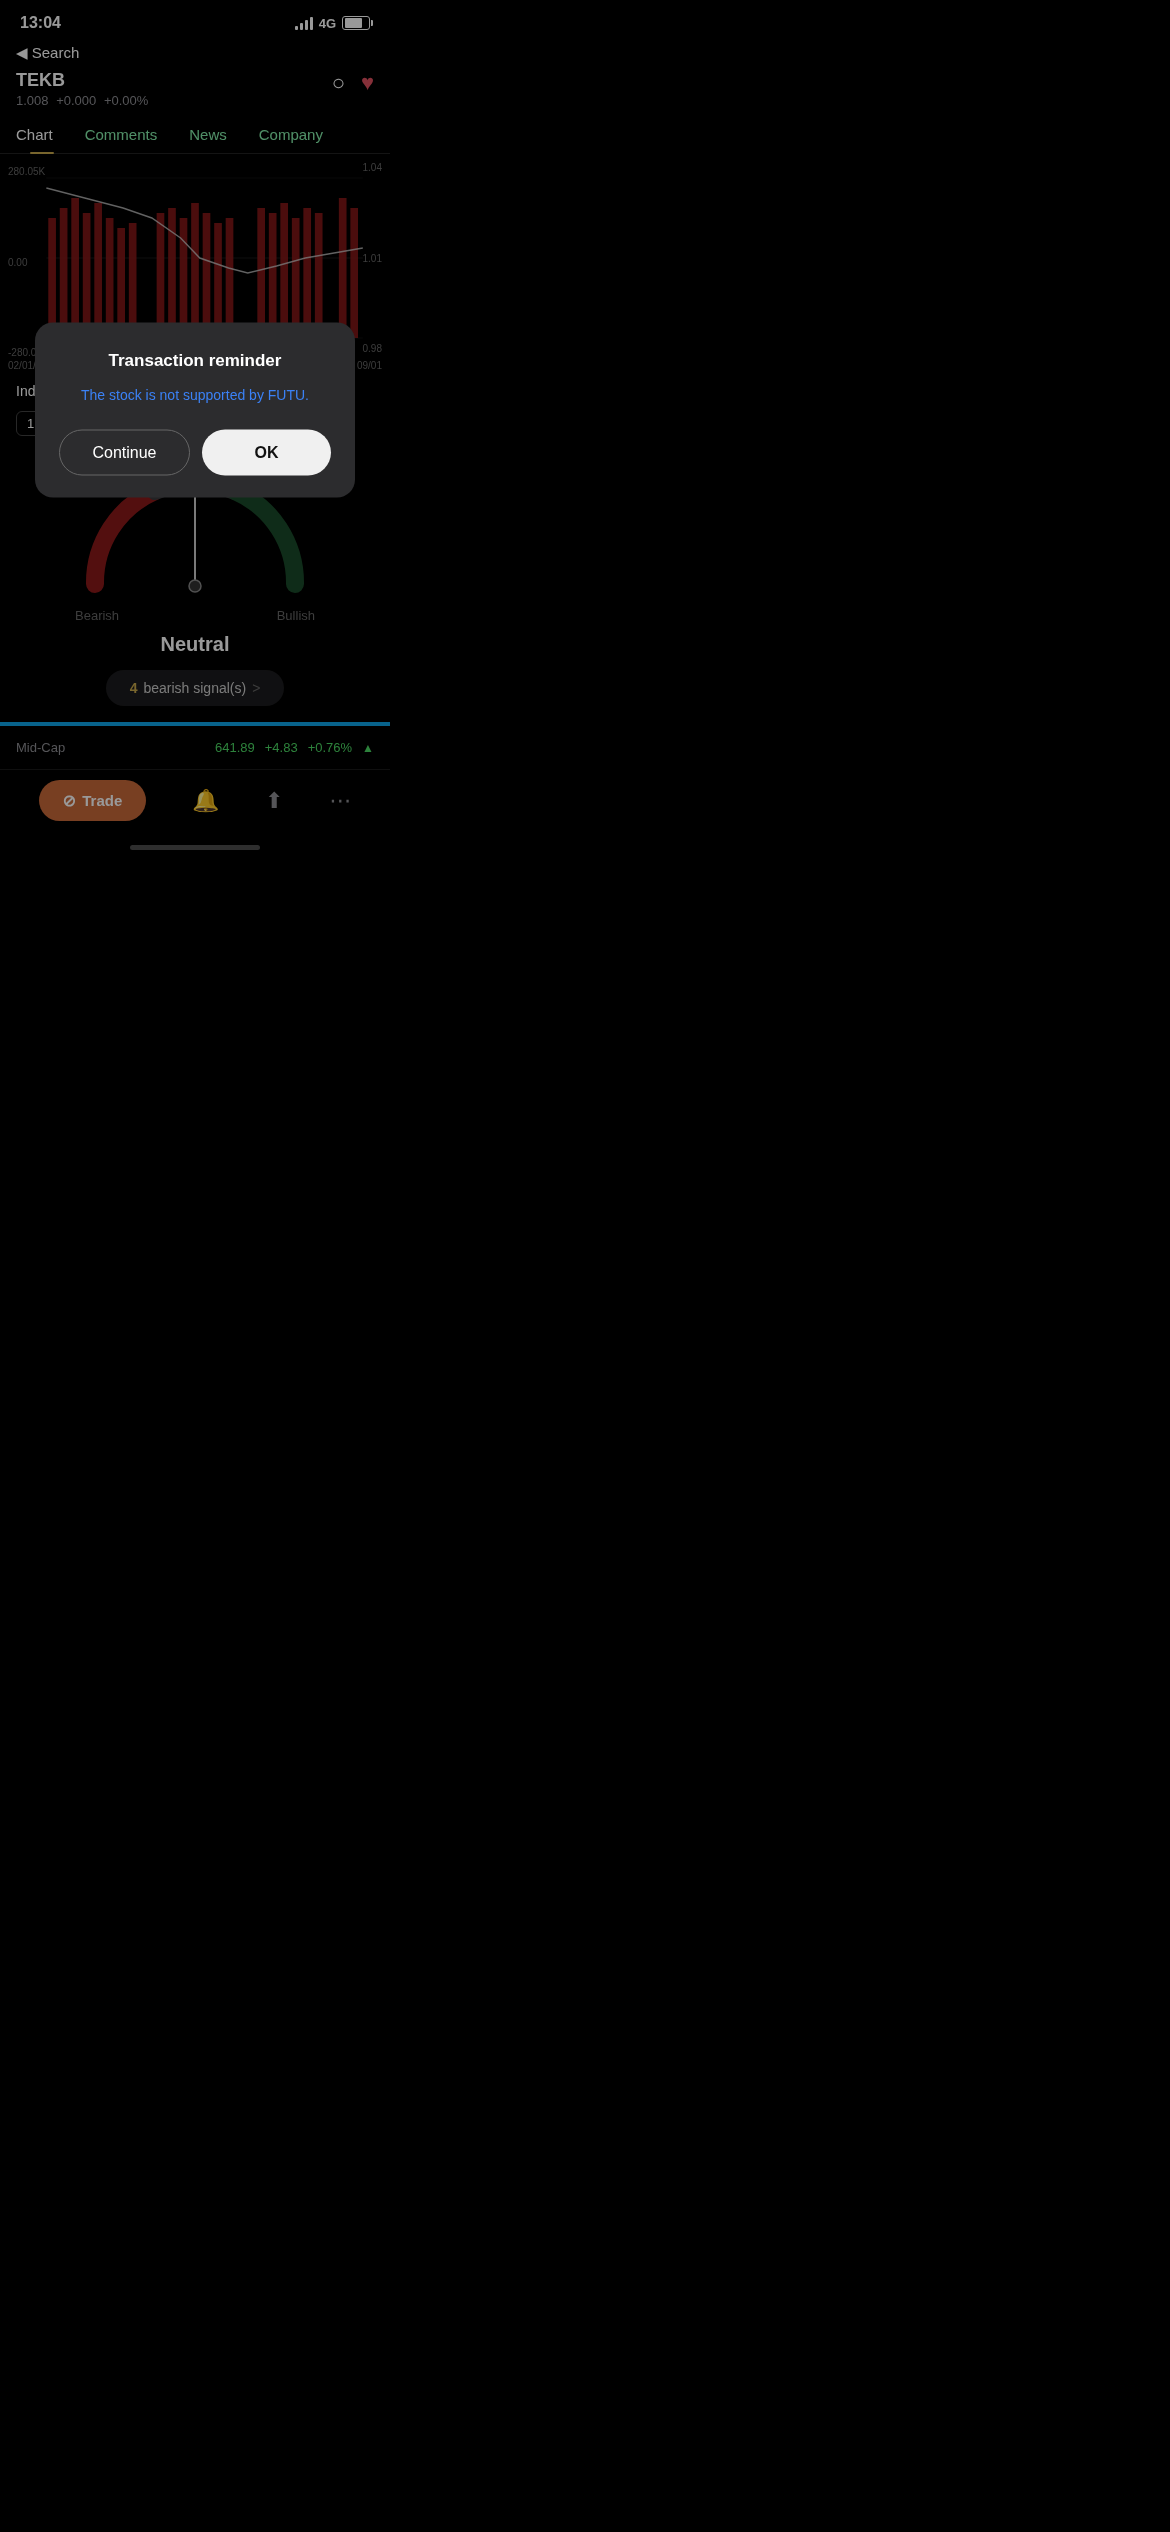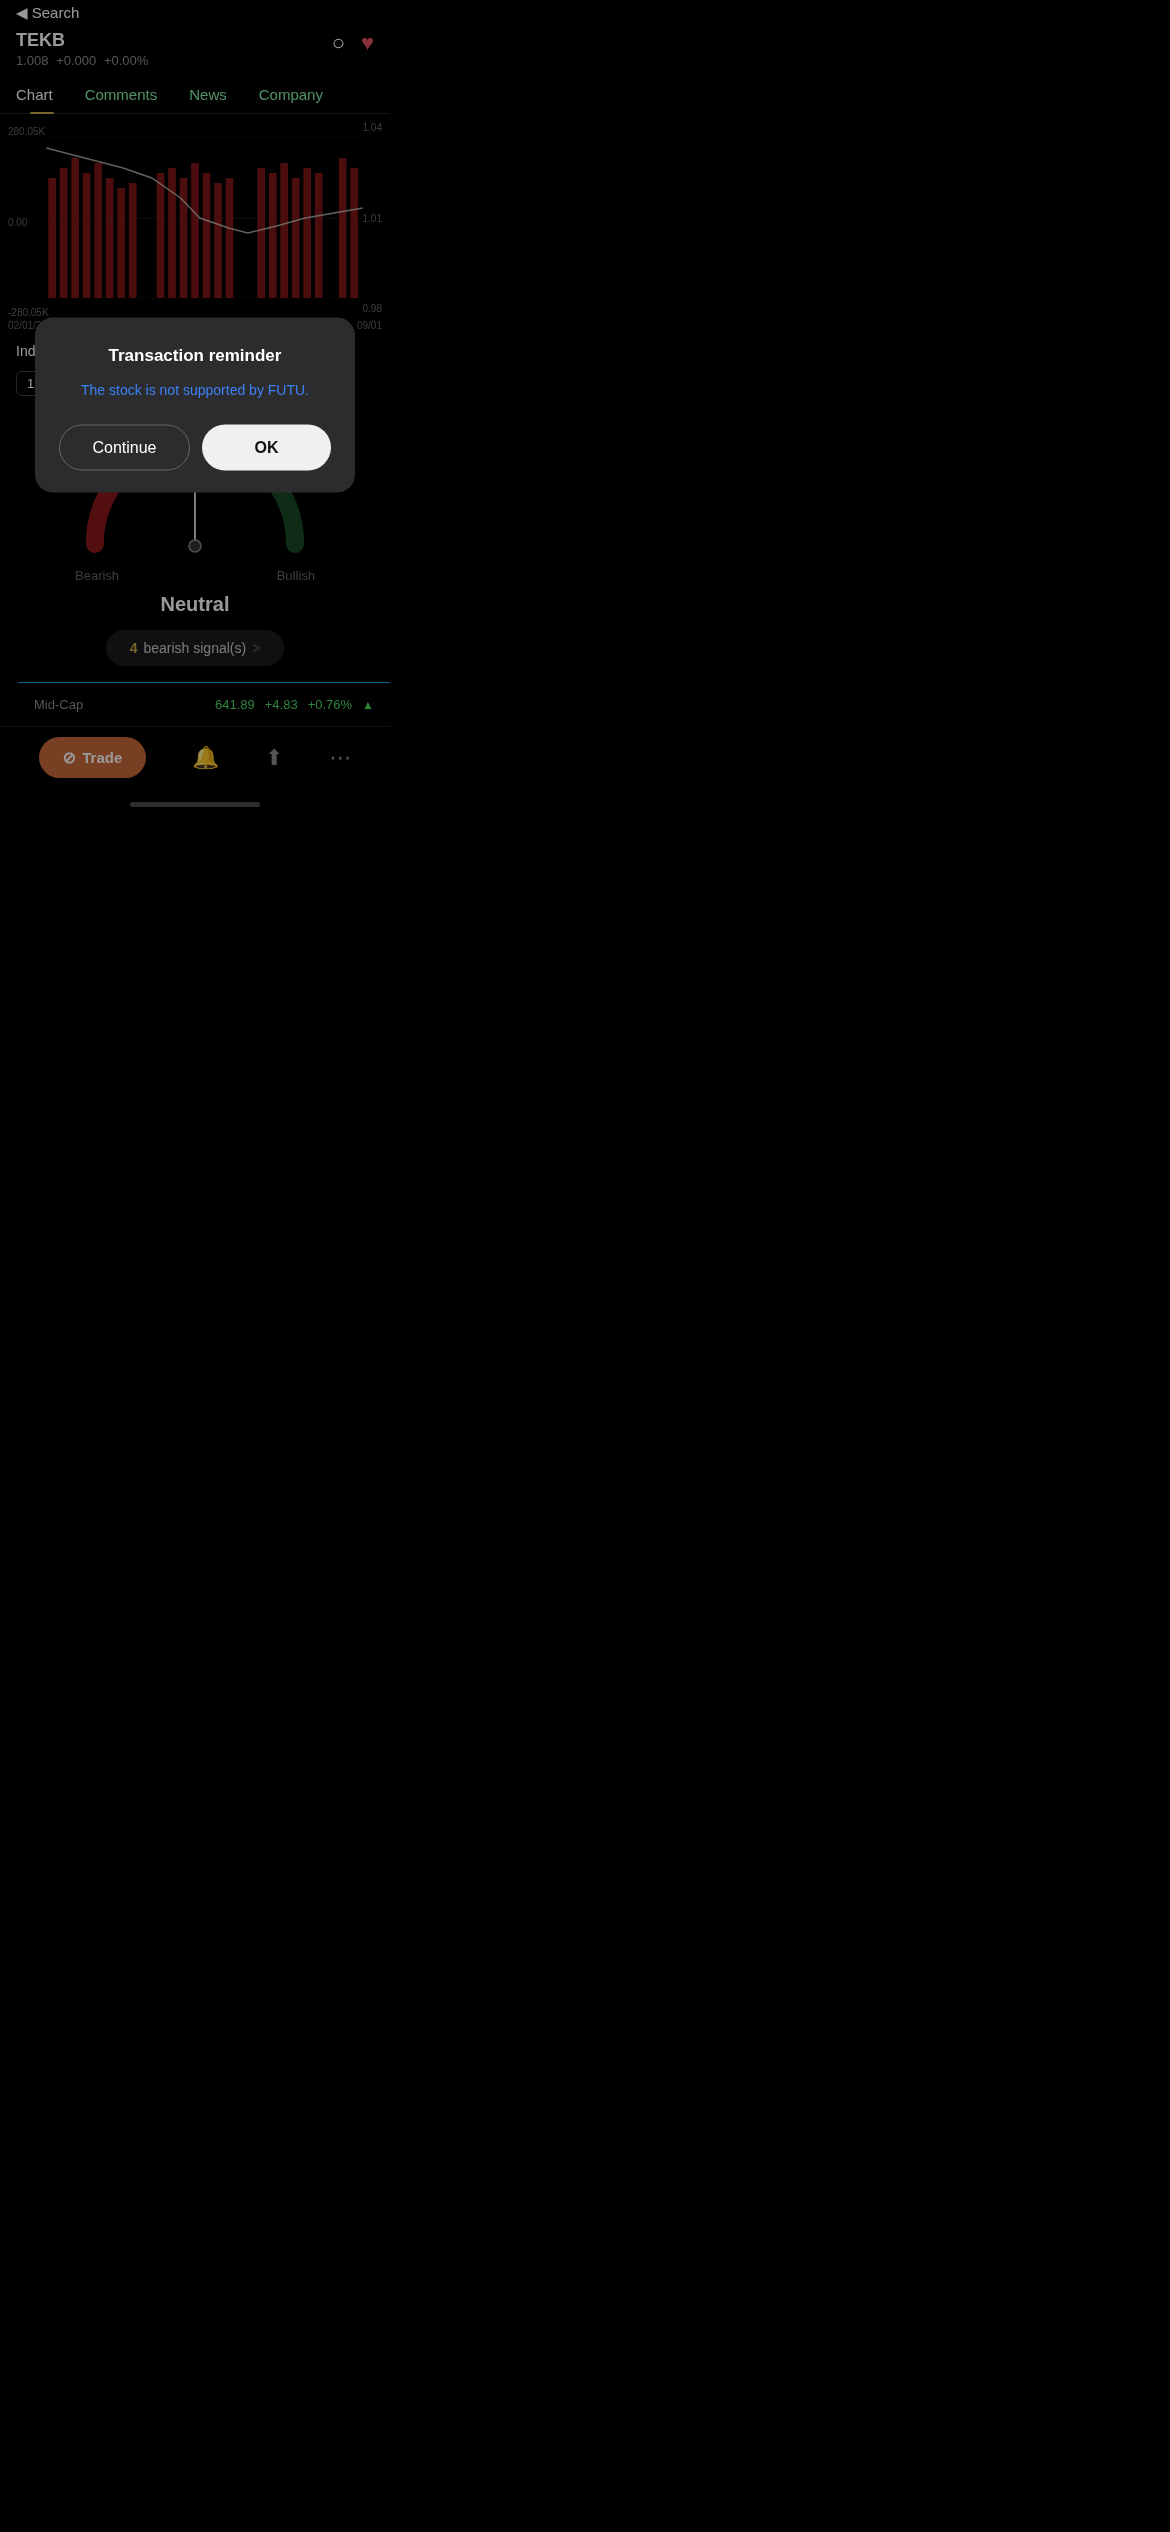--- a/index.html
+++ b/index.html
@@ -255,22 +255,21 @@
     }
     .signals-badge .count { color: #c8a84b; font-weight: 700; }
     .signals-badge .chevron { color: #666; }
 
     
     .midcap-bar {
       display: flex;
       justify-content: space-between;
       align-items: center;
       padding: 14px 16px;
-      border-top: 1px solid #0ea5e9;
-      margin-left: 18px;
+      border-top: 4px solid #0ea5e9;
     }
     .midcap-label { font-size: 13px; color: #8e8e93; }
     .midcap-values { display: flex; gap: 10px; align-items: center; font-size: 13px; }
     .val-price { color: #4cd964; }
     .val-change { color: #4cd964; }
     .val-pct { color: #4cd964; }
     .chevron-up { color: #4cd964; font-size: 12px; }
 
     
     .bottom-bar {
@@ -308,20 +307,35 @@
       background: #fff;
       border-radius: 3px;
       opacity: 0.3;
     }
   </style>
 </head>
 <body>
 
 <div style="position:relative; min-height: 844px;">
 
+  <div class="status-bar">
+    <span class="status-time">13:04</span>
+    <div class="status-icons">
+      <div class="signal-bars">
+        <span></span>
+          <span></span>
+          <span></span>
+          <span></span>
+      </div>
+      <span>4G</span>
+      <div class="battery">
+        <div class="battery-fill"></div>
+      </div>
+    </div>
+  </div>
 
   <div class="nav-back">
     <span>◀ Search</span>
   </div>
 
   <div class="stock-header">
     <div class="stock-info">
       <div class="stock-ticker">TEKB</div>
       <div class="stock-price">
         <span>1.008</span>

